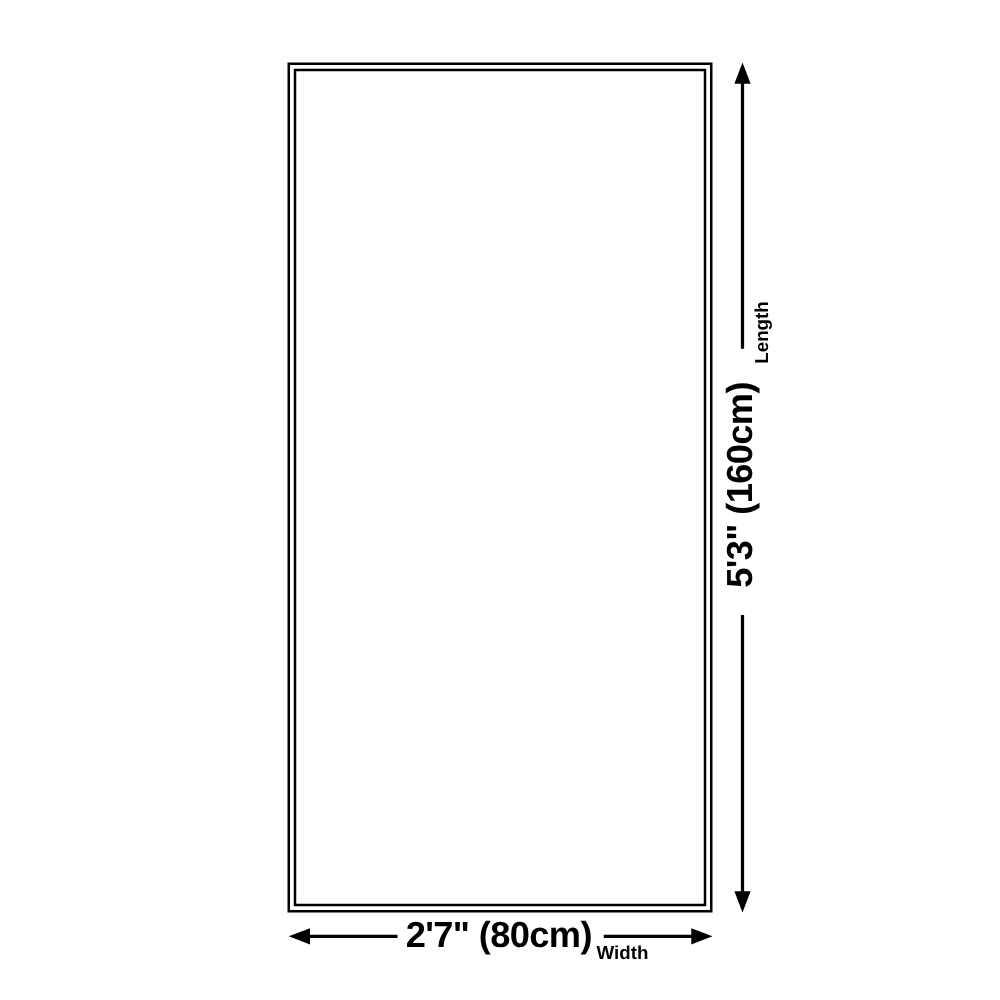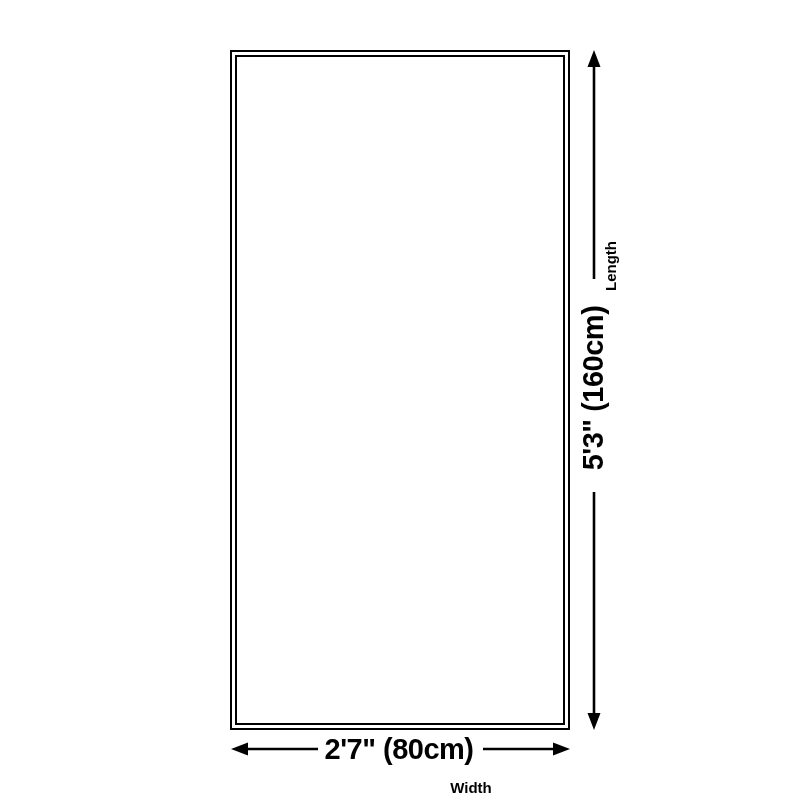--- a/index.html
+++ b/index.html
@@ -67,24 +67,23 @@
     left: 610px;
     top: 266px;
     transform: translate(-50%, -50%) rotate(-90deg);
   }
   .wid-value {
     left: 399px;
     top: 749px;
     transform: translate(-50%, -50%);
   }
   .wid-label {
-    left: 471px;
+    left: 498px;
     top: 763px;
     transform: translate(-50%, -50%);
-    margin-top: 24px;
   }
 </style>
 </head>
 <body>
 
 <div class="canvas">
 
   <div class="rect-outer">
     <div class="rect-inner"></div>
   </div>

